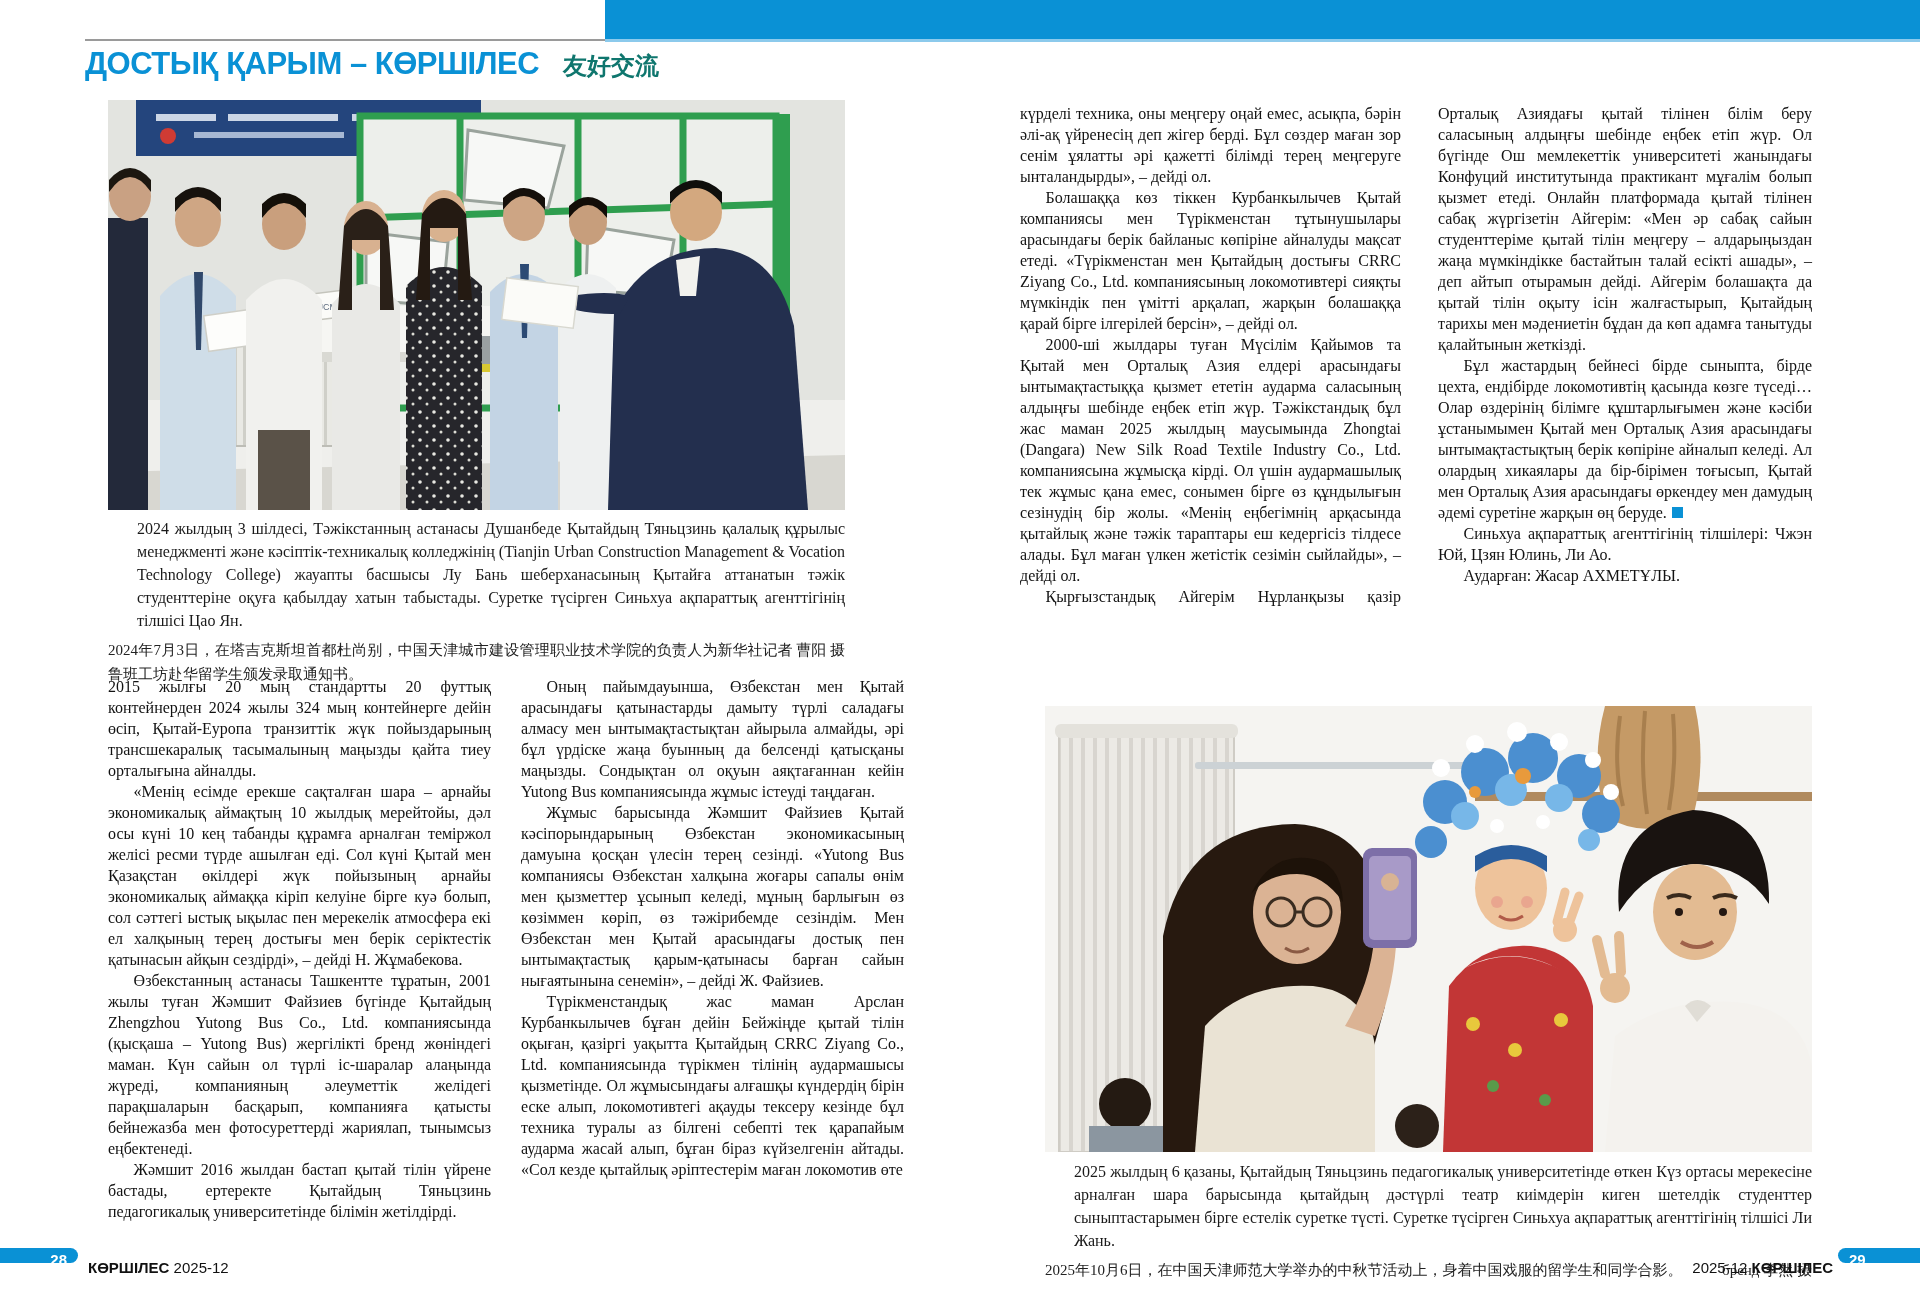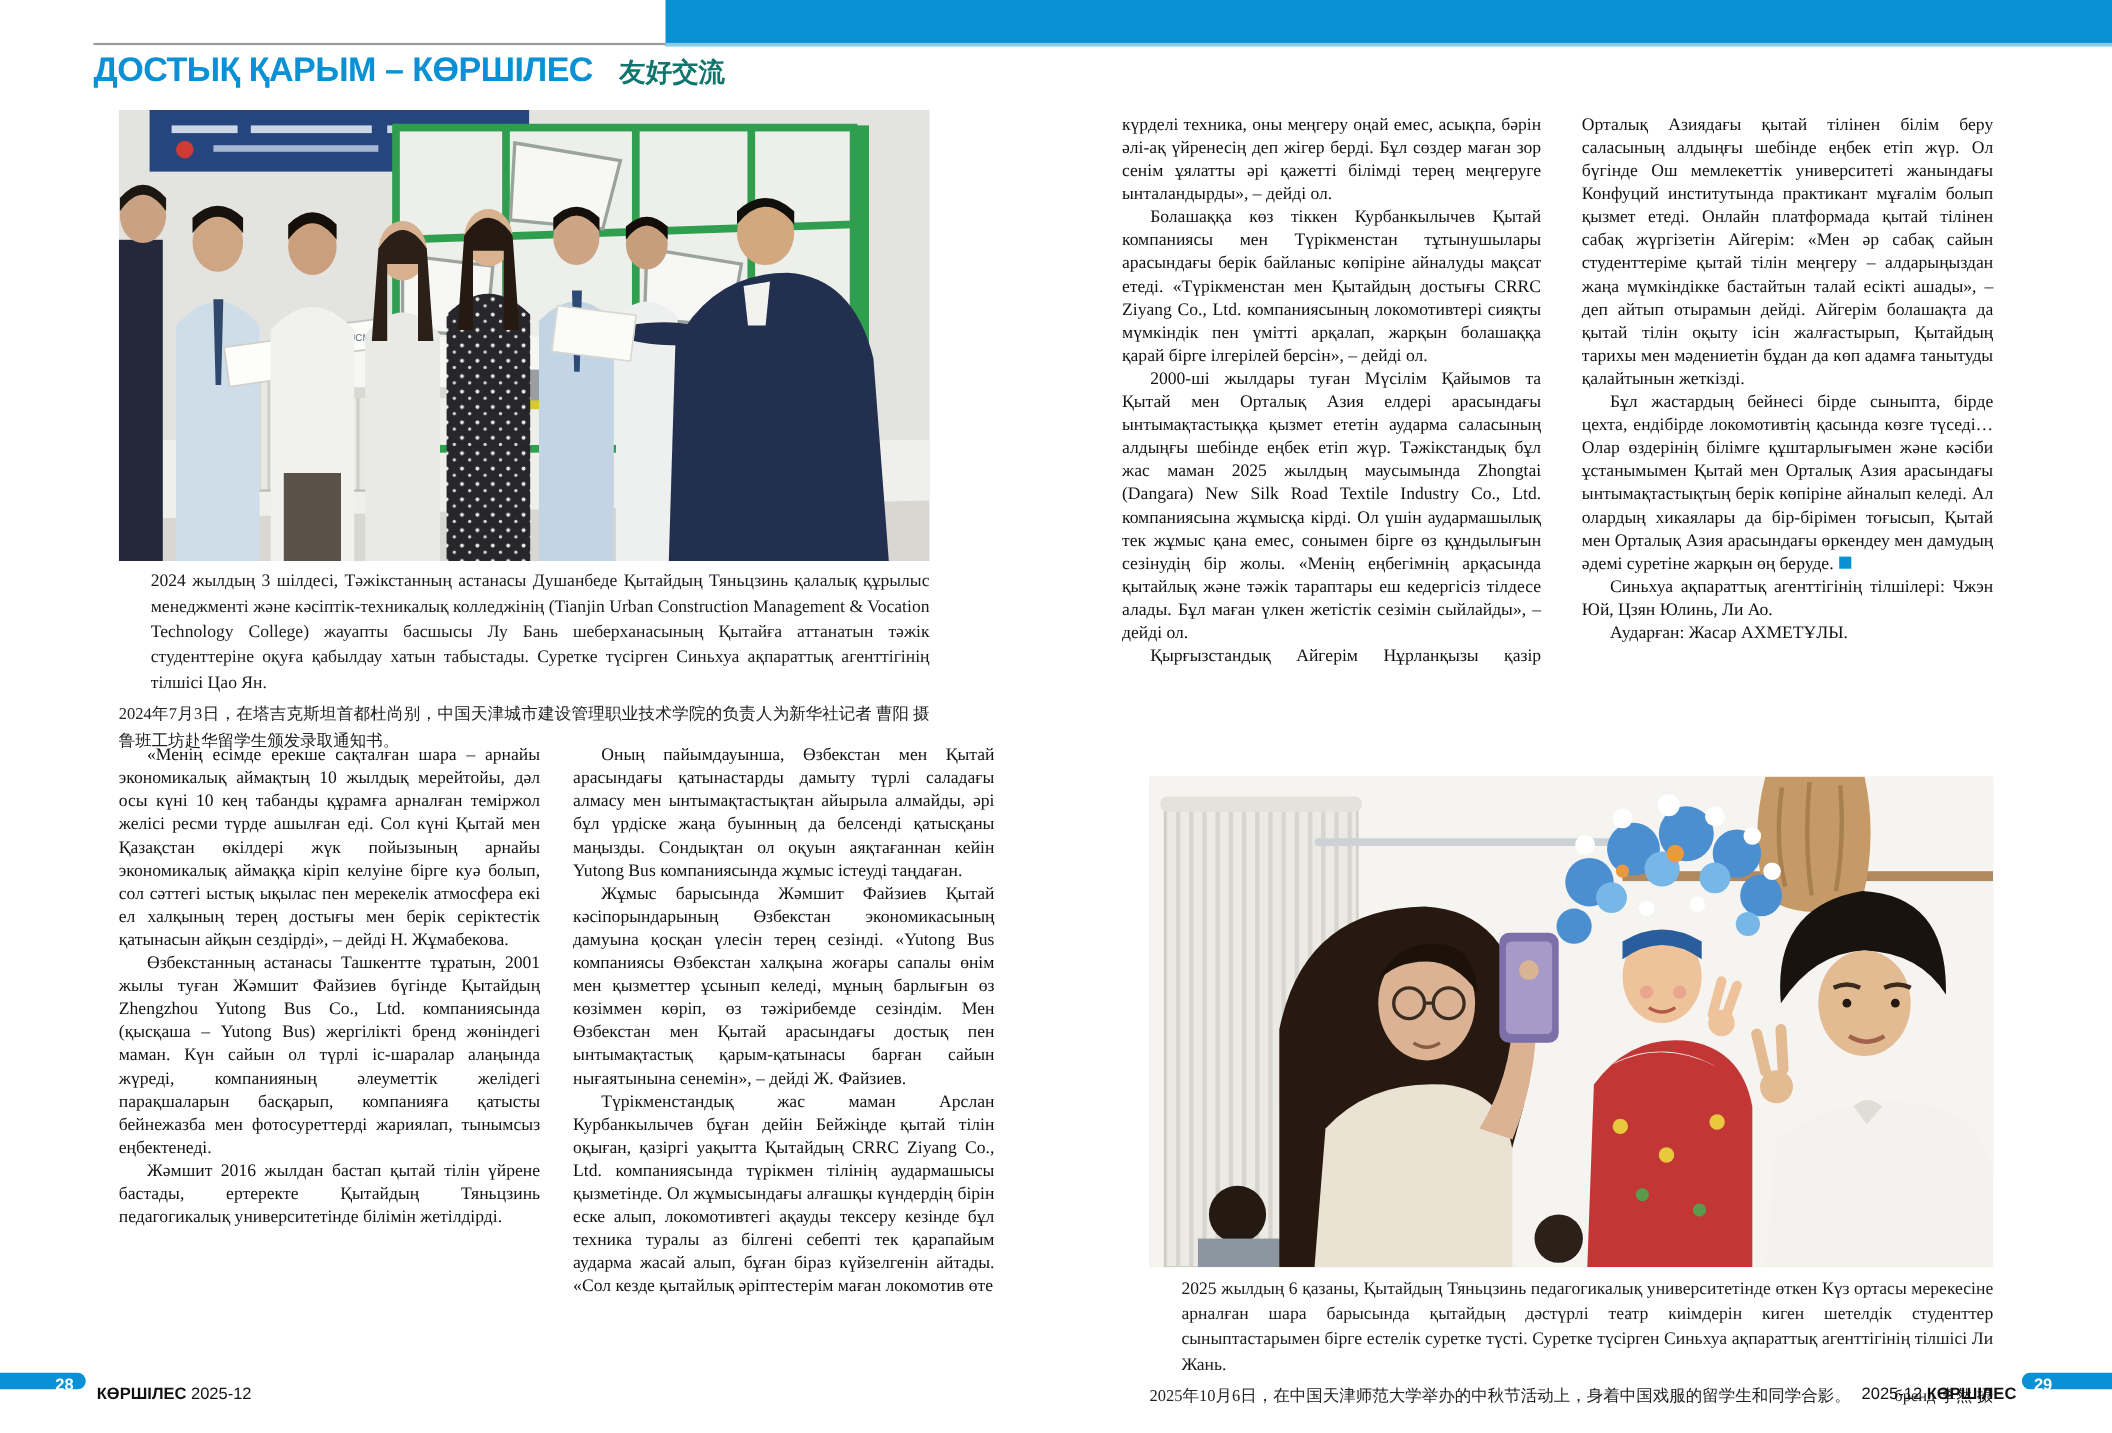--- a/index.html
+++ b/index.html
@@ -155,20 +155,21 @@
 
   <div id="caption-left" class="caption">
     <div class="cap-kk">2024 жылдың 3 шілдесі, Тәжікстанның астанасы Душанбеде Қытайдың Тяньцзинь қалалық құрылыс менеджменті және кәсіптік-техникалық колледжінің (Tianjin Urban Construction Management &amp; Vocation Technology College) жауапты басшысы Лу Бань шеберханасының Қытайға аттанатын тәжік студенттеріне оқуға қабылдау хатын табыстады. Суретке түсірген Синьхуа ақпараттық агенттігінің тілшісі Цао Ян.</div>
     <div class="cap-zh">
       <span class="credit">新华社记者 曹阳 摄</span>
       <span>2024年7月3日，在塔吉克斯坦首都杜尚别，中国天津城市建设管理职业技术学院的负责人为鲁班工坊赴华留学生颁发录取通知书。</span>
     </div>
   </div>
 
   <div id="col-a" class="col">
+    <p>2015 жылғы 20 мың стандартты 20 футтық контейнерден 2024 жылы 324 мың контейнерге дейін өсіп, Қытай-Еуропа транзиттік жүк пойыздарының трансшекаралық тасымалының маңызды қайта тиеу орталығына айналды.</p>
     <p class="ind">«Менің есімде ерекше сақталған шара – арнайы экономикалық аймақтың 10 жылдық мерейтойы, дәл осы күні 10 кең табанды құрамға арналған теміржол желісі ресми түрде ашылған еді. Сол күні Қытай мен Қазақстан өкілдері жүк пойызының арнайы экономикалық аймаққа кіріп келуіне бірге куә болып, сол сәттегі ыстық ықылас пен мерекелік атмосфера екі ел халқының терең достығы мен берік серіктестік қатынасын айқын сездірді», – дейді Н. Жұмабекова.</p>
     <p class="ind">Өзбекстанның астанасы Ташкентте тұратын, 2001 жылы туған Жәмшит Файзиев бүгінде Қытайдың Zhengzhou Yutong Bus Co., Ltd. компаниясында (қысқаша – Yutong Bus) жергілікті бренд жөніндегі маман. Күн сайын ол түрлі іс-шаралар алаңында жүреді, компанияның әлеуметтік желідегі парақшаларын басқарып, компанияға қатысты бейнежазба мен фотосуреттерді жариялап, тынымсыз еңбектенеді.</p>
     <p class="ind">Жәмшит 2016 жылдан бастап қытай тілін үйрене бастады, ертеректе Қытайдың Тяньцзинь педагогикалық университетінде білімін жетілдірді.</p>
   </div>
 
   <div id="col-b" class="col">
     <p class="ind">Оның пайымдауынша, Өзбекстан мен Қытай арасындағы қатынастарды дамыту түрлі саладағы алмасу мен ынтымақтастықтан айырыла алмайды, әрі бұл үрдіске жаңа буынның да белсенді қатысқаны маңызды. Сондықтан ол оқуын аяқтағаннан кейін Yutong Bus компаниясында жұмыс істеуді таңдаған.</p>
     <p class="ind">Жұмыс барысында Жәмшит Файзиев Қытай кәсіпорындарының Өзбекстан экономикасының дамуына қосқан үлесін терең сезінді. «Yutong Bus компаниясы Өзбекстан халқына жоғары сапалы өнім мен қызметтер ұсынып келеді, мұның барлығын өз көзіммен көріп, өз тәжірибемде сезіндім. Мен Өзбекстан мен Қытай арасындағы достық пен ынтымақтастық қарым-қатынасы барған сайын нығаятынына сенемін», – дейді Ж. Файзиев.</p>
     <p class="ind">Түрікменстандық жас маман Арслан Курбанкылычев бұған дейін Бейжіңде қытай тілін оқыған, қазіргі уақытта Қытайдың CRRC Ziyang Co., Ltd. компаниясында түрікмен тілінің аудармашысы қызметінде. Ол жұмысындағы алғашқы күндердің бірін еске алып, локомотивтегі ақауды тексеру кезінде бұл техника туралы аз білгені себепті тек қарапайым аударма жасай алып, бұған біраз күйзелгенін айтады. «Сол кезде қытайлық әріптестерім маған локомотив өте</p>
   </div>

